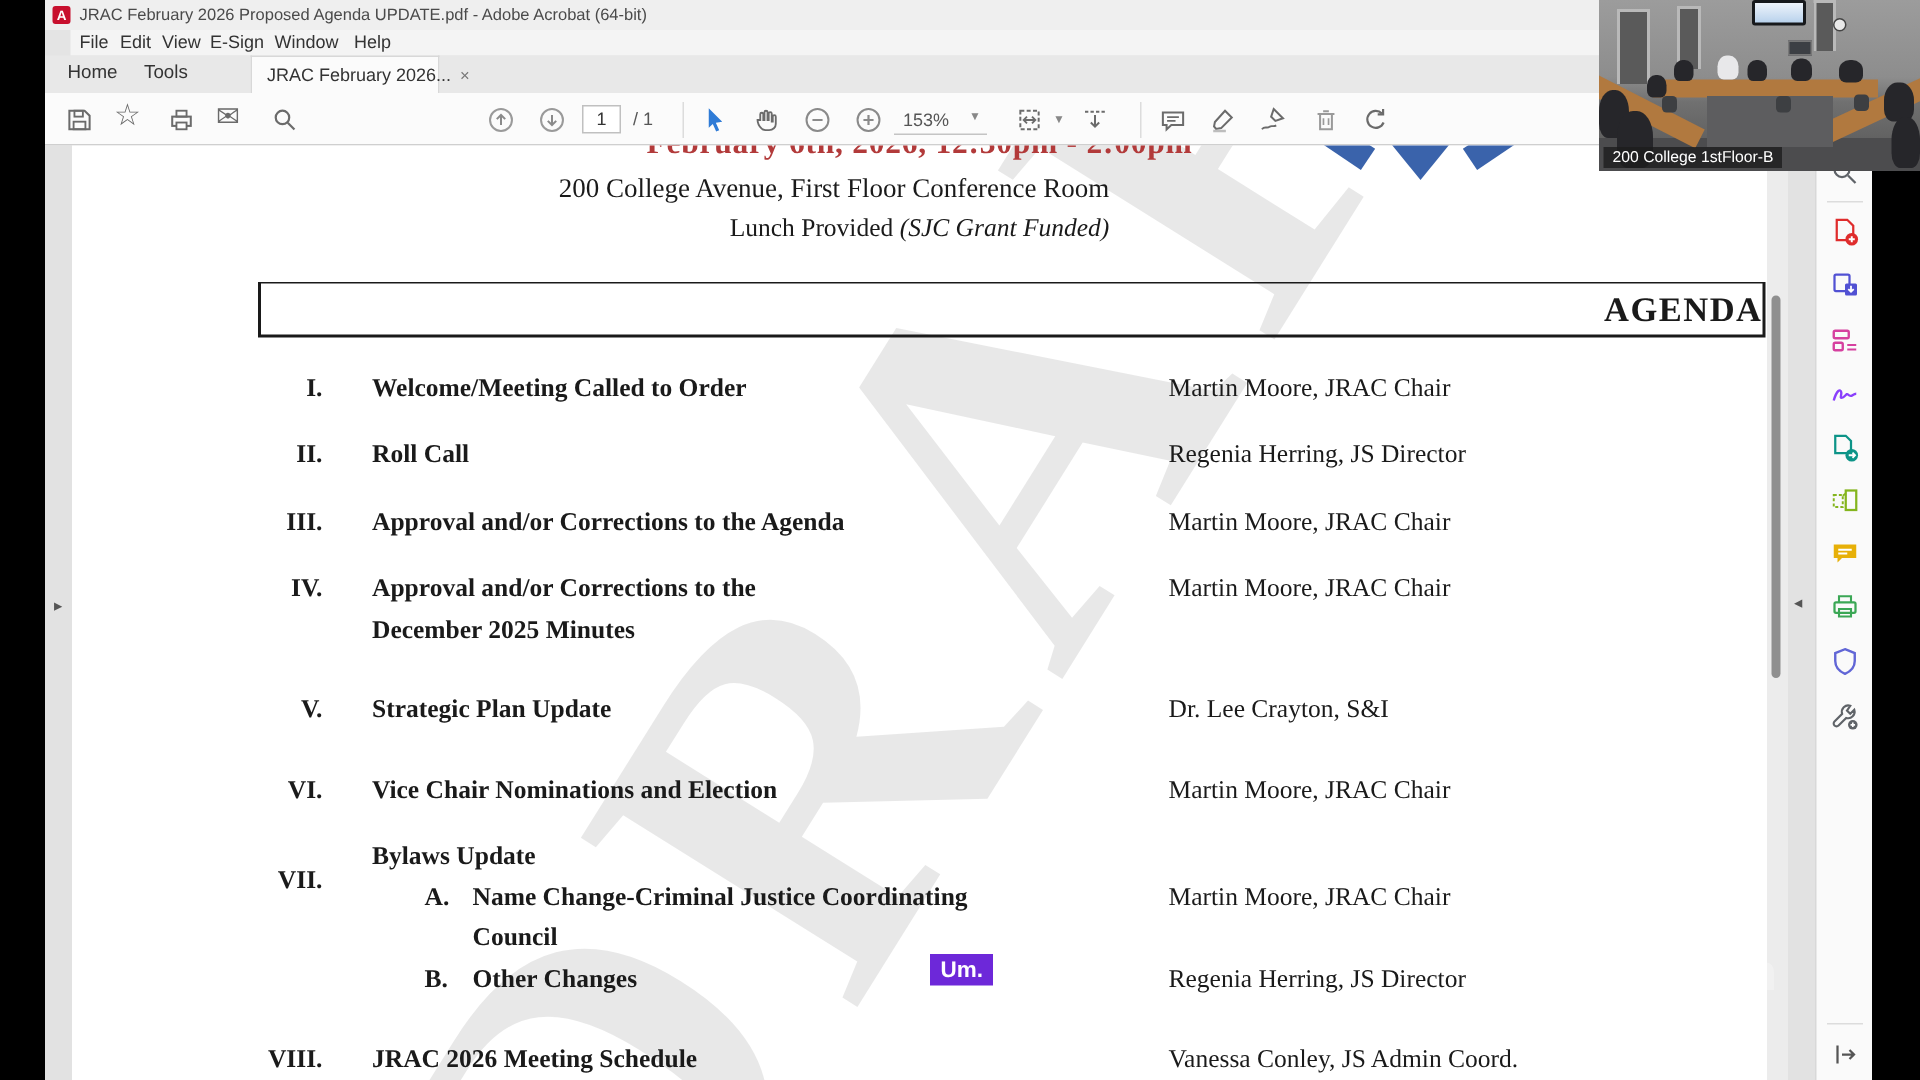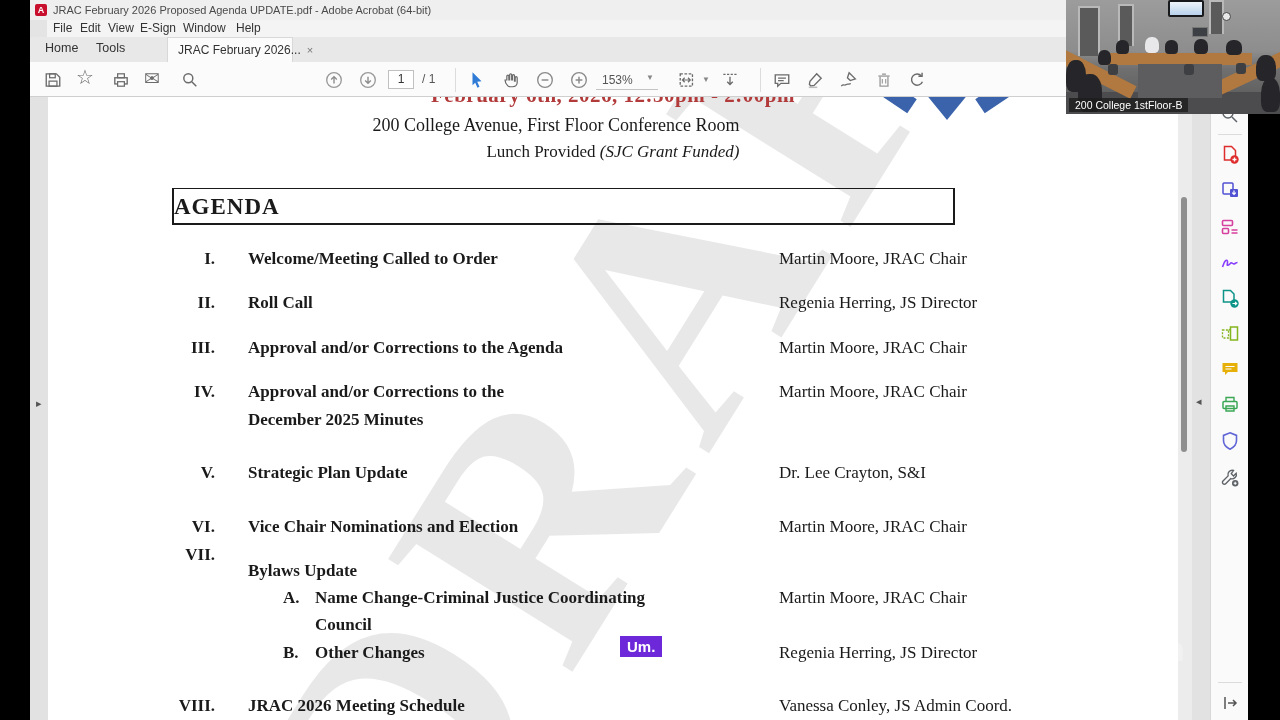--- a/index.html
+++ b/index.html
@@ -47,21 +47,21 @@
   
   #sidebar { position:absolute; right:0; top:97px; width:38px; height:623px; background:#fafafa; border-left:1px solid #d8d8d8; }
   .sicon { position:absolute; left:9px; width:20px; height:20px; }
   .side-divider { position:absolute; left:7px; width:24px; height:1px; background:#dcdcdc; }
 
   
   .doc-serif { font-family:"Liberation Serif", serif; color:#1a1a1a; }
   #hdr-date { position:absolute; left:0; top:-14px; width:1130px; text-align:center; font-size:21px; font-weight:bold; color:#b23a3a; letter-spacing:.5px; }
   #hdr-addr { position:absolute; left:0; top:18px; width:1016px; text-align:center; font-size:18px; }
   #hdr-lunch { position:absolute; left:0; top:45px; width:1130px; text-align:center; font-size:17px; }
-  #agenda-box { position:absolute; left:124px; top:91px; width:783px; height:37px; border:2px solid #1a1a1a; border-top-width:1px; text-align:left; font-size:23px; font-weight:bold; line-height:35px; letter-spacing:1px; }
+  #agenda-box { position:absolute; left:124px; top:91px; width:1005px; height:37px; border:2px solid #1a1a1a; border-top-width:1px; text-align:right; font-size:23px; font-weight:bold; line-height:35px; letter-spacing:1px; }
   .agn { position:absolute; left:121px; width:46px; text-align:right; font-size:17px; font-weight:bold; }
   .agt { position:absolute; left:200px; font-size:17px; font-weight:bold; }
   .agl { position:absolute; left:235px; width:26px; font-size:17px; font-weight:bold; }
   .ags { position:absolute; left:267px; font-size:17px; font-weight:bold; }
   .agp { position:absolute; left:731px; font-size:17px; font-weight:normal; }
 
   #draft-watermark { position:absolute; left:40px; top:110px; width:1050px; text-align:center; font-family:"Liberation Serif", serif; font-size:330px; font-weight:bold; color:rgba(110,110,110,0.16); transform:rotate(-58deg); transform-origin:center center; letter-spacing:24px; pointer-events:none; }
 
   #caption-um { position:absolute; left:572px; top:539px; background:#6d28d9; color:#fff; font-size:15px; font-weight:bold; padding:2px 7px; }
 
@@ -265,21 +265,21 @@
       <span class="agp doc-serif" style="top:285px">Martin Moore, JRAC Chair</span>
 
       <span class="agn doc-serif" style="top:366px">V.</span>
       <span class="agt doc-serif" style="top:366px">Strategic Plan Update</span>
       <span class="agp doc-serif" style="top:366px">Dr. Lee Crayton, S&amp;I</span>
 
       <span class="agn doc-serif" style="top:420px">VI.</span>
       <span class="agt doc-serif" style="top:420px">Vice Chair Nominations and Election</span>
       <span class="agp doc-serif" style="top:420px">Martin Moore, JRAC Chair</span>
 
-      <span class="agn doc-serif" style="top:448px">VII.</span>
+      <span class="agn doc-serif" style="top:480px">VII.</span>
       <span class="agt doc-serif" style="top:464px">Bylaws Update</span>
 
       <span class="agl doc-serif" style="top:491px">A.</span>
       <span class="ags doc-serif" style="top:491px">Name Change-Criminal Justice Coordinating</span>
       <span class="ags doc-serif" style="top:518px">Council</span>
       <span class="agp doc-serif" style="top:491px">Martin Moore, JRAC Chair</span>
 
       <span class="agl doc-serif" style="top:546px">B.</span>
       <span class="ags doc-serif" style="top:546px">Other Changes</span>
       <span class="agp doc-serif" style="top:546px">Regenia Herring, JS Director</span>

